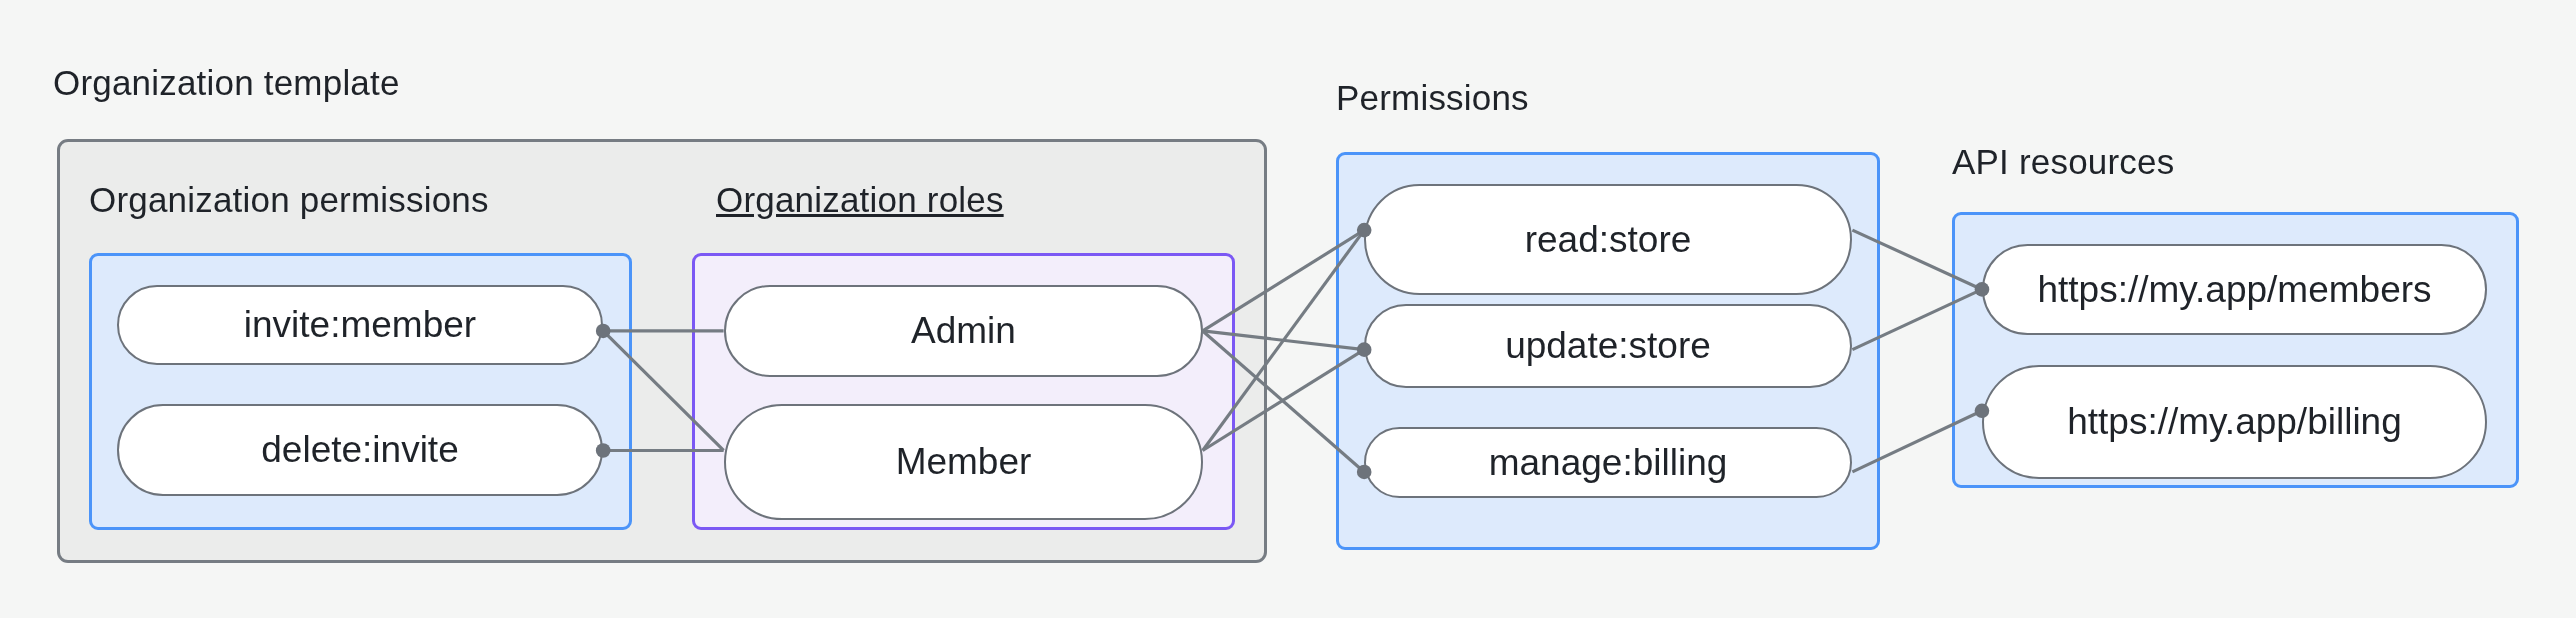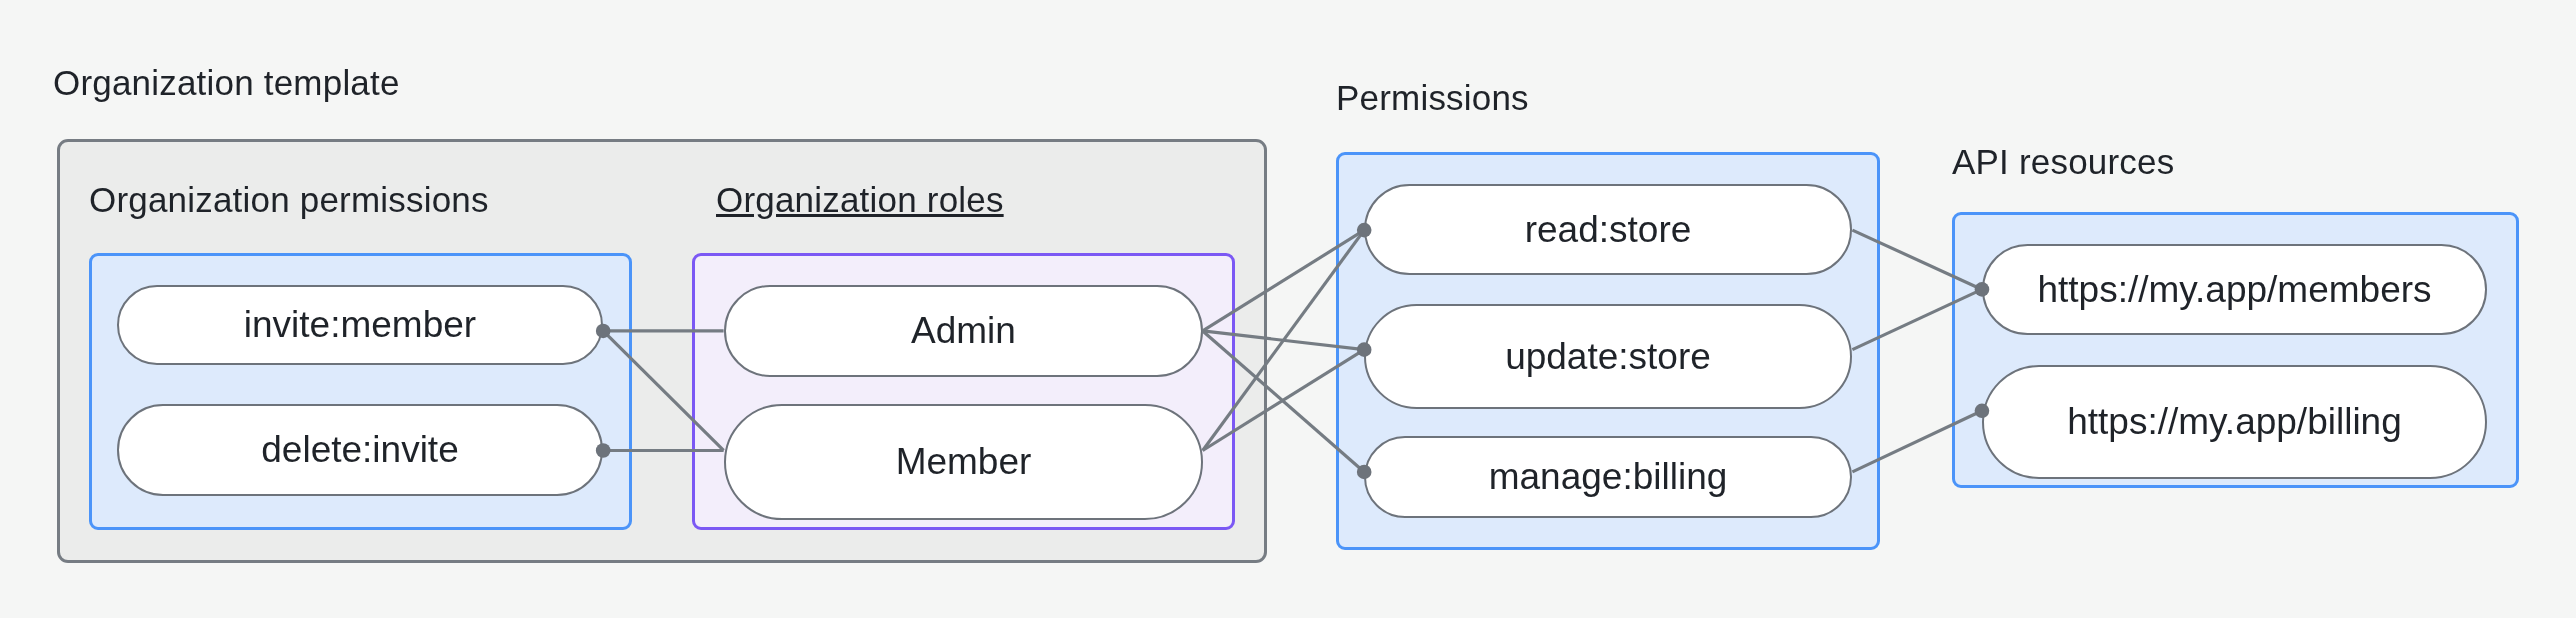--- a/index.html
+++ b/index.html
@@ -74,23 +74,23 @@
   <div id="org-roles-box" class="group-box"></div>
   <div id="permissions-box" class="group-box"></div>
   <div id="api-resources-box" class="group-box"></div>
 
   <div class="pill" style="left:117px; top:285px; width:486px; height:80px;">invite:member</div>
   <div class="pill" style="left:117px; top:404px; width:486px; height:92px;">delete:invite</div>
 
   <div class="pill" style="left:724px; top:285px; width:479px; height:92px;">Admin</div>
   <div class="pill" style="left:724px; top:404px; width:479px; height:116px;">Member</div>
 
-  <div class="pill" style="left:1364px; top:184px; width:488px; height:91px;">read:store</div>
-  <div class="pill" style="left:1364px; top:304px; width:488px; height:105px;">update:store</div>
-  <div class="pill" style="left:1364px; top:436px; width:488px; height:82px;">manage:billing</div>
+  <div class="pill" style="left:1364px; top:184px; width:488px; height:111px;">read:store</div>
+  <div class="pill" style="left:1364px; top:304px; width:488px; height:84px;">update:store</div>
+  <div class="pill" style="left:1364px; top:427px; width:488px; height:71px;">manage:billing</div>
 
   <div class="pill" style="left:1982px; top:244px; width:505px; height:91px;">https://my.app/members</div>
   <div class="pill" style="left:1982px; top:365px; width:505px; height:114px;">https://my.app/billing</div>
 
   <svg id="edges-svg" viewBox="0 0 2823 678" xmlns="http://www.w3.org/2000/svg">
       <line x1="661" y1="362.5" x2="793" y2="362.5" stroke="#757c83" stroke-width="3.5"></line>
       <line x1="661" y1="362.5" x2="793" y2="493.5" stroke="#757c83" stroke-width="3.5"></line>
       <line x1="661" y1="493.5" x2="793" y2="493.5" stroke="#757c83" stroke-width="3.5"></line>
       <line x1="1318" y1="362.5" x2="1495" y2="252" stroke="#757c83" stroke-width="3.5"></line>
       <line x1="1318" y1="362.5" x2="1495" y2="383" stroke="#757c83" stroke-width="3.5"></line>

